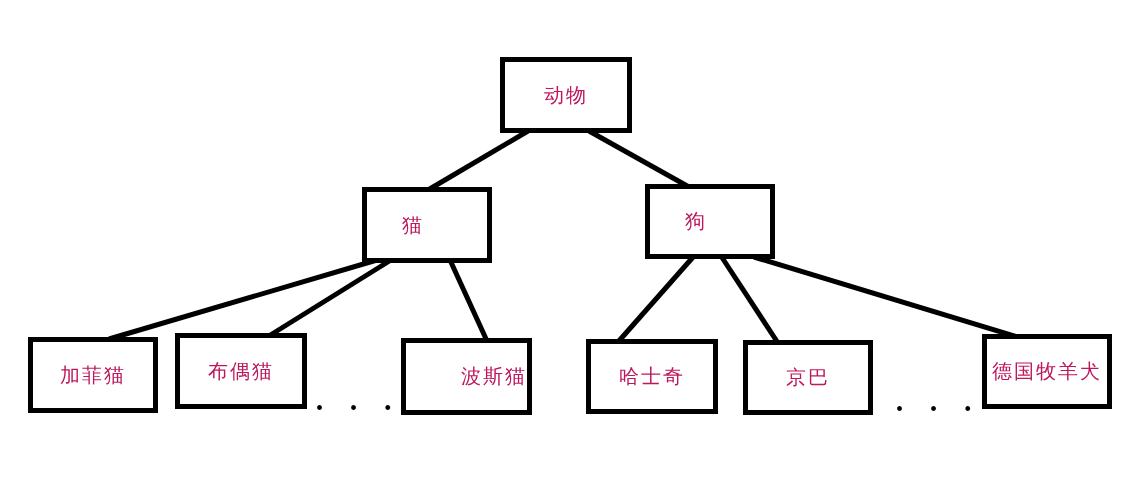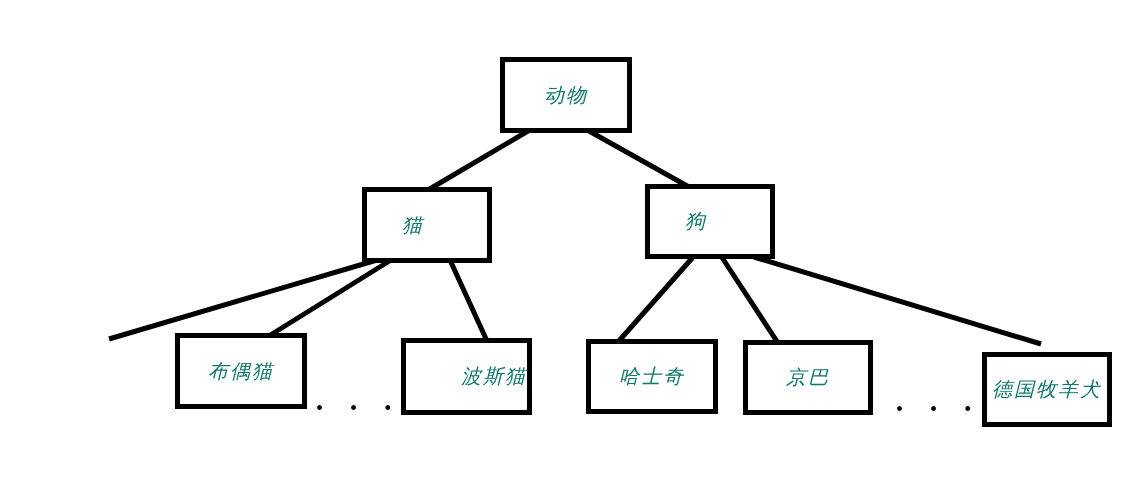--- a/index.html
+++ b/index.html
@@ -26,22 +26,21 @@
   .node {
     position: absolute;
     box-sizing: border-box;
     border: 5px solid #000000;
     background: #ffffff;
     display: flex;
     align-items: center;
     justify-content: center;
     font-size: 20px;
     letter-spacing: 2px;
-    color: #0f766e;
-    font-style: italic;
+    color: #be185d;
   }
   .node .lbl {
     white-space: nowrap;
   }
   .node .lbl.shift-left {
     transform: translateX(-14px);
   }
   .ellipsis {
     position: absolute;
     width: 70px;
@@ -56,21 +55,21 @@
   }
   
   .n-animal          { left: 500px; top: 57px;  width: 132px; height: 76px; }
   .n-cat             { left: 362px; top: 187px; width: 130px; height: 76px; }
   .n-dog             { left: 645px; top: 184px; width: 130px; height: 75px; }
   .n-garfield        { left: 28px;  top: 337px; width: 130px; height: 76px; }
   .n-ragdoll         { left: 175px; top: 333px; width: 132px; height: 76px; }
   .n-persian         { left: 401px; top: 338px; width: 131px; height: 77px; justify-content: flex-end; }
   .n-husky           { left: 586px; top: 339px; width: 132px; height: 75px; }
   .n-pekingese       { left: 743px; top: 340px; width: 130px; height: 75px; }
-  .n-german-shepherd { left: 982px; top: 352px; width: 130px; height: 75px; }
+  .n-german-shepherd { left: 982px; top: 334px; width: 130px; height: 75px; }
   .ellipsis-cats     { left: 315px; top: 388px; }
   .ellipsis-dogs     { left: 895px; top: 389px; }
 </style>
 </head>
 <body>
 
 <div class="canvas">
 
   <svg class="edges" viewBox="0 0 1136 489" xmlns="http://www.w3.org/2000/svg">
     <line x1="528" y1="131" x2="428" y2="190" stroke="#000000" stroke-width="5"></line>
@@ -88,20 +87,23 @@
   </div>
 
   <div class="node n-cat">
     <span class="lbl shift-left">猫</span>
   </div>
 
   <div class="node n-dog">
     <span class="lbl shift-left">狗</span>
   </div>
 
+  <div class="node n-garfield">
+    <span class="lbl">加菲猫</span>
+  </div>
 
   <div class="node n-ragdoll">
     <span class="lbl">布偶猫</span>
   </div>
 
   <div class="ellipsis ellipsis-cats">. . .</div>
 
   <div class="node n-persian">
     <span class="lbl">波斯猫</span>
   </div>

